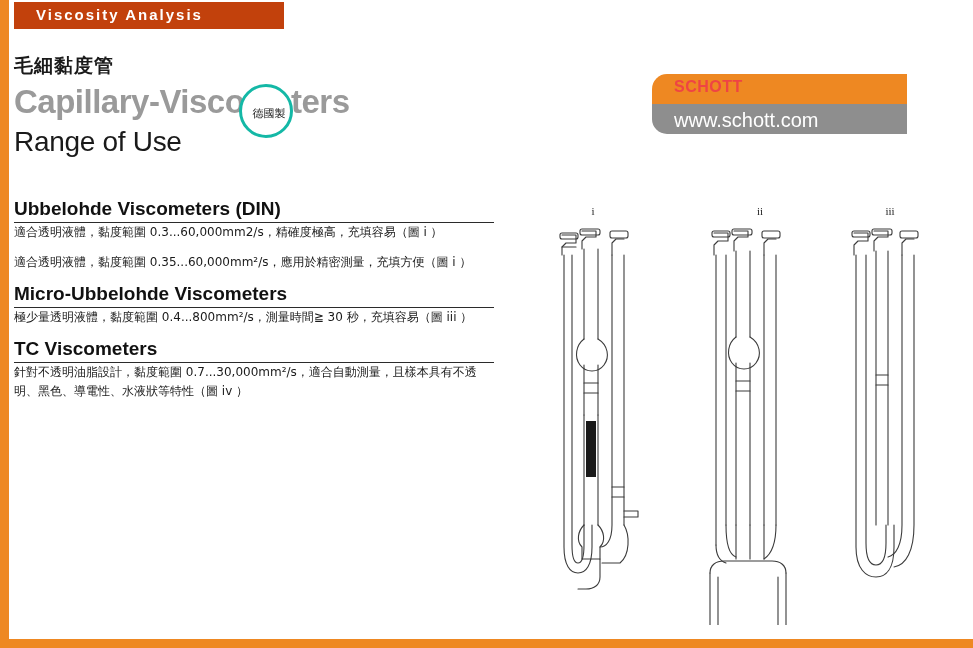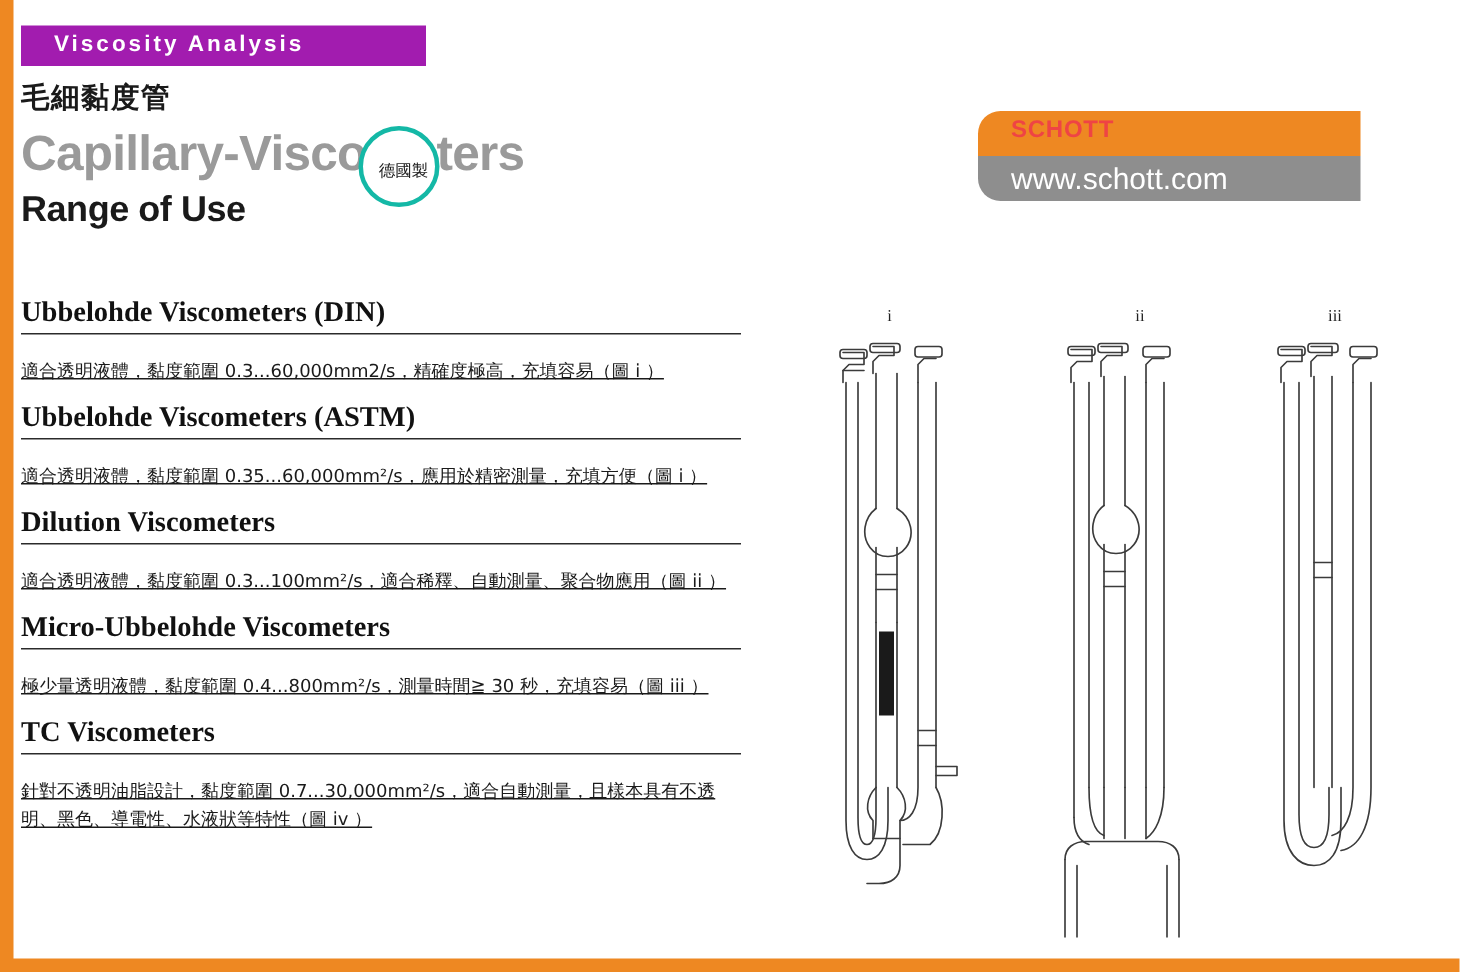--- a/index.html
+++ b/index.html
@@ -18,24 +18,24 @@
     position: absolute;
     left: 0; top: 0;
     width: 973px;
     height: 648px;
   }
 
   
   .top-banner {
     position: absolute;
     left: 14px;
-    top: 17px;
+    top: 2px;
     width: 270px;
     height: 27px;
-    background: #a21caf;
+    background: #c2410c;
   }
   .top-banner .banner-text {
     position: absolute;
     left: 22px;
     top: 4px;
     color: #ffffff;
     font-size: 15px;
     font-weight: bold;
     letter-spacing: 2px;
     font-family: "Liberation Sans", sans-serif;
@@ -60,55 +60,54 @@
     font-family: "Liberation Sans", sans-serif;
     font-size: 33px;
     font-weight: bold;
     color: #9a9a9a;
     letter-spacing: -0.5px;
     line-height: 40px;
     margin-top: 2px;
   }
   .title-sub {
     font-family: "Liberation Sans", sans-serif;
-    font-size: 24px;
-    font-weight: bold;
+    font-size: 28px;
+    font-weight: normal;
     color: #1a1a1a;
     margin-top: 4px;
     letter-spacing: -0.3px;
   }
 
   
   .sections {
     position: absolute;
     left: 14px;
     top: 198px;
     width: 480px;
   }
   .section {
     margin-bottom: 11px;
   }
   .section h3 {
     margin: 0;
     padding: 0 0 2px 0;
-    font-family: Liberation Serif, serif;
+    font-family: Liberation Sans, sans-serif;
     font-size: 19px;
     font-weight: bold;
     color: #111111;
     border-bottom: 1px solid #2b2b2b;
     line-height: 22px;
   }
   .section p {
-    margin: 15px 0 0 0;
+    margin: 0 0 0 0;
     font-family: "DejaVu Sans", sans-serif;
     font-size: 12px;
     color: #1a1a1a;
     line-height: 19px;
     letter-spacing: 0px;
-    text-decoration: underline;
   }
 
   
   .schott-block {
     position: absolute;
     left: 652px;
     top: 74px;
     width: 290px;
     height: 65px;
   }
@@ -224,26 +223,21 @@
     <div class="title-en">Capillary-Viscometers</div>
     <div class="title-sub">Range of Use</div>
   </div>
 
   <div class="sections">
     <div class="section">
       <h3>Ubbelohde Viscometers (DIN)</h3>
       <p>適合透明液體，黏度範圍 0.3...60,000mm2/s，精確度極高，充填容易（圖 i ）</p>
     </div>
     <div class="section">
-      <h3>Ubbelohde Viscometers (ASTM)</h3>
       <p>適合透明液體，黏度範圍 0.35...60,000mm²/s，應用於精密測量，充填方便（圖 i ）</p>
-    </div>
-    <div class="section">
-      <h3>Dilution Viscometers</h3>
-      <p>適合透明液體，黏度範圍 0.3...100mm²/s，適合稀釋、自動測量、聚合物應用（圖 ii ）</p>
     </div>
     <div class="section">
       <h3>Micro-Ubbelohde Viscometers</h3>
       <p>極少量透明液體，黏度範圍 0.4...800mm²/s，測量時間≧ 30 秒，充填容易（圖 iii ）</p>
     </div>
     <div class="section">
       <h3>TC Viscometers</h3>
       <p>針對不透明油脂設計，黏度範圍 0.7...30,000mm²/s，適合自動測量，且樣本具有不透明、黑色、導電性、水液狀等特性（圖 iv ）</p>
     </div>
   </div>

